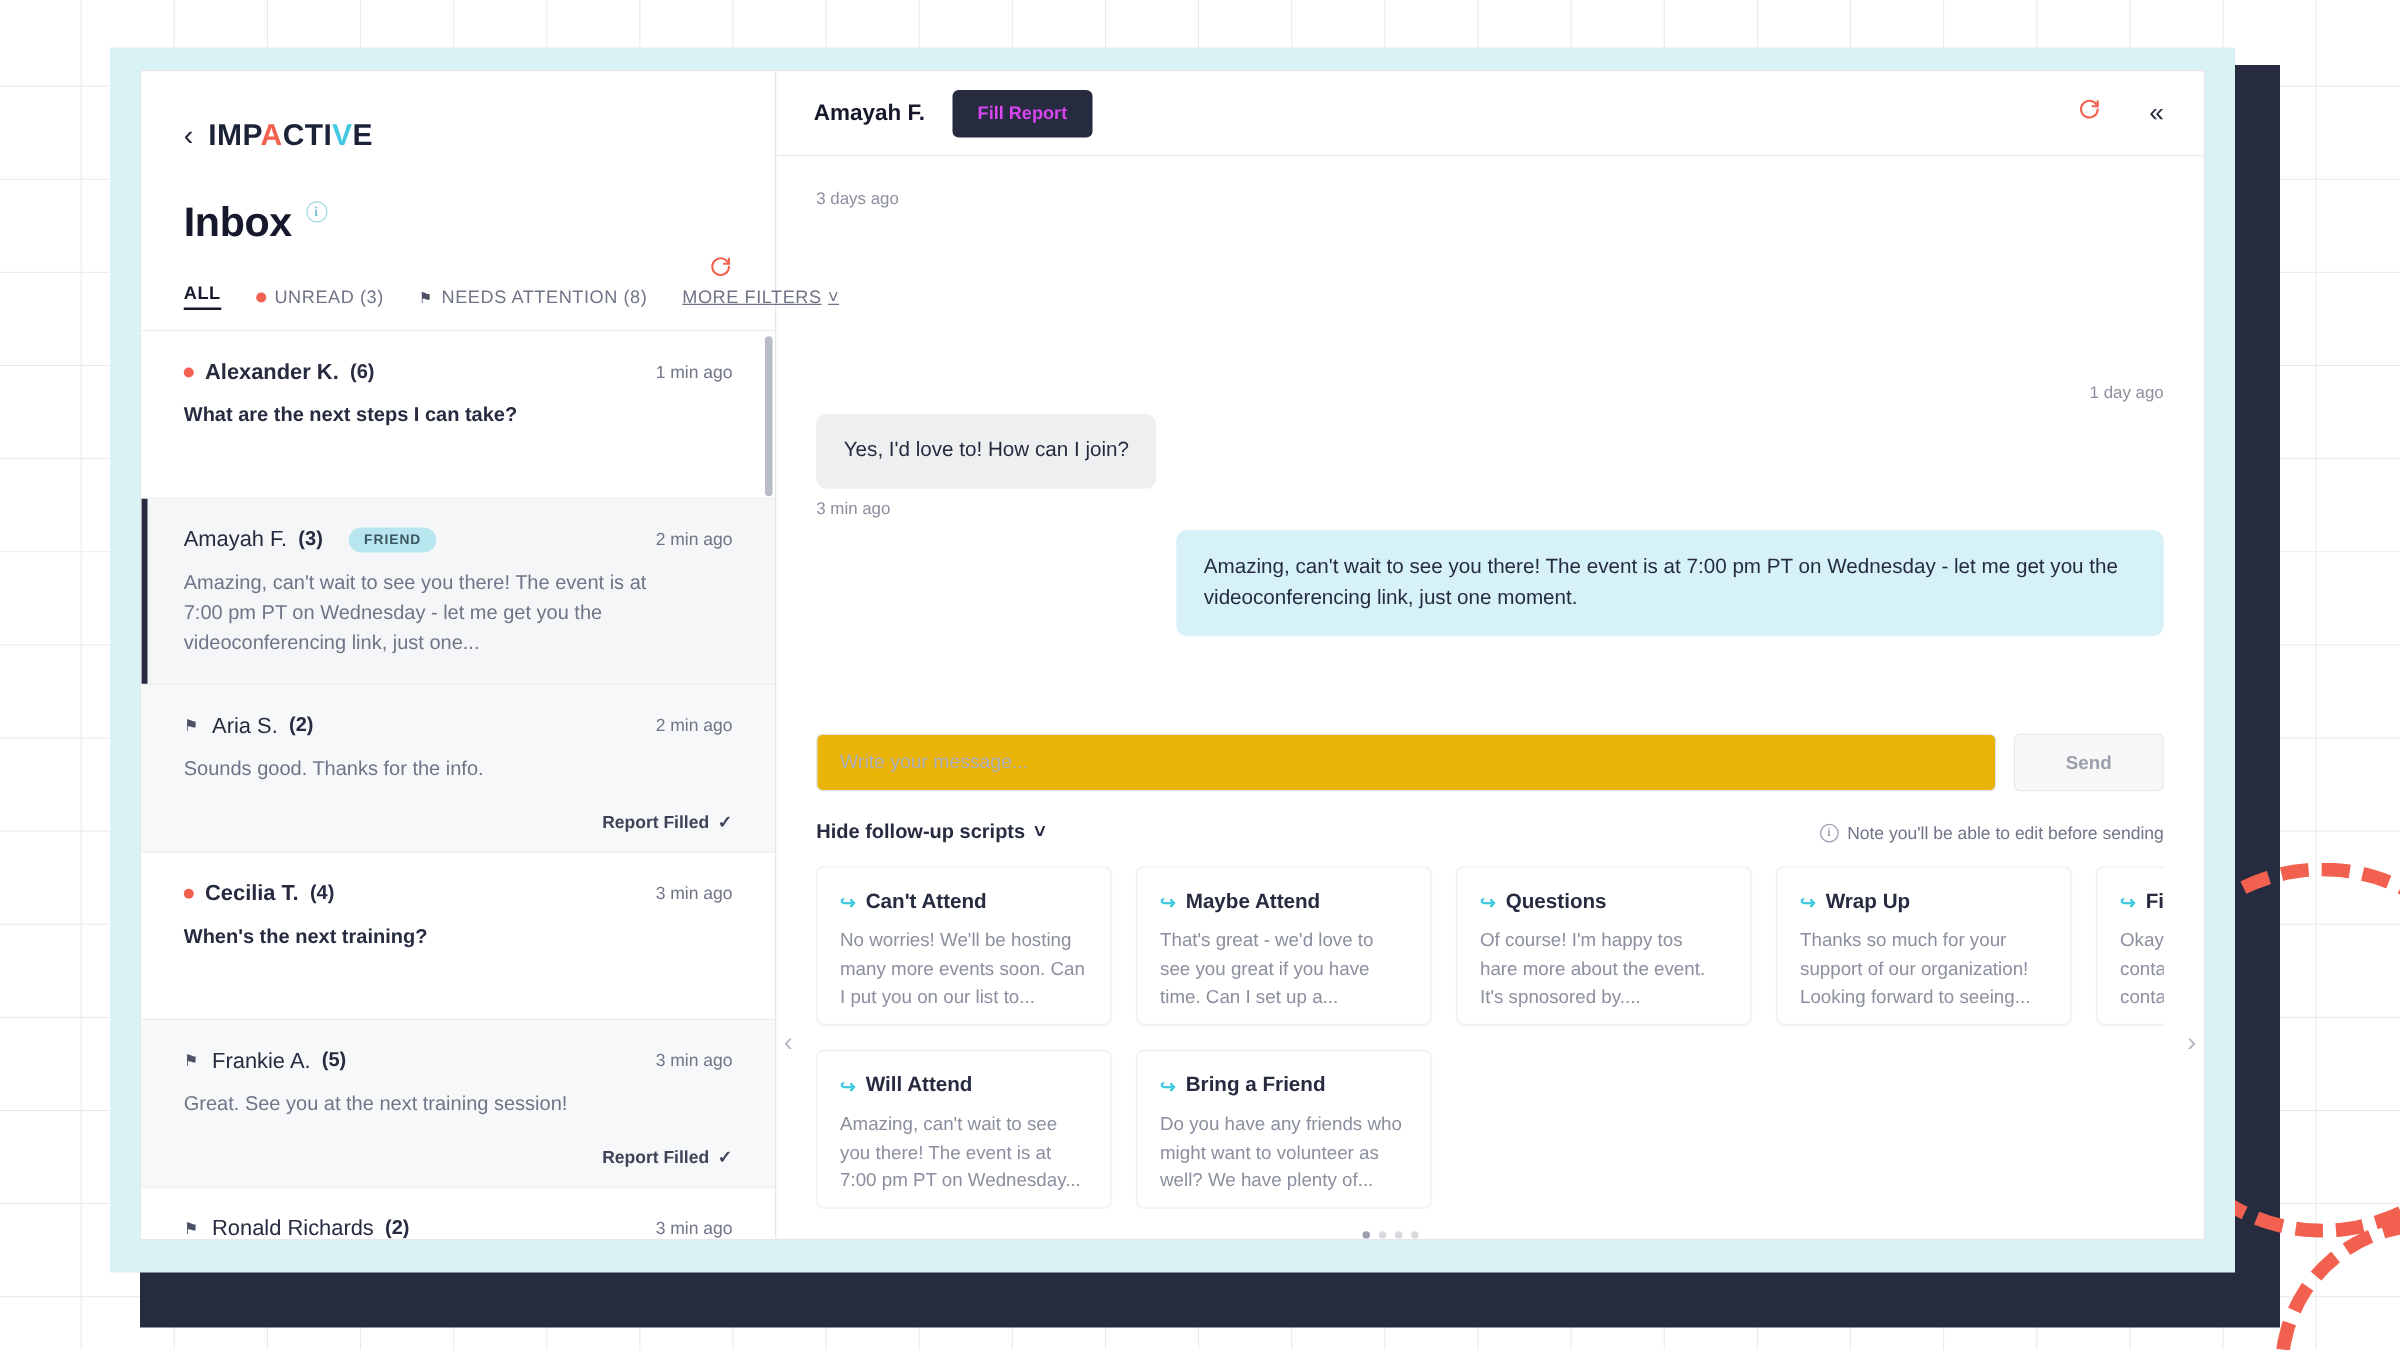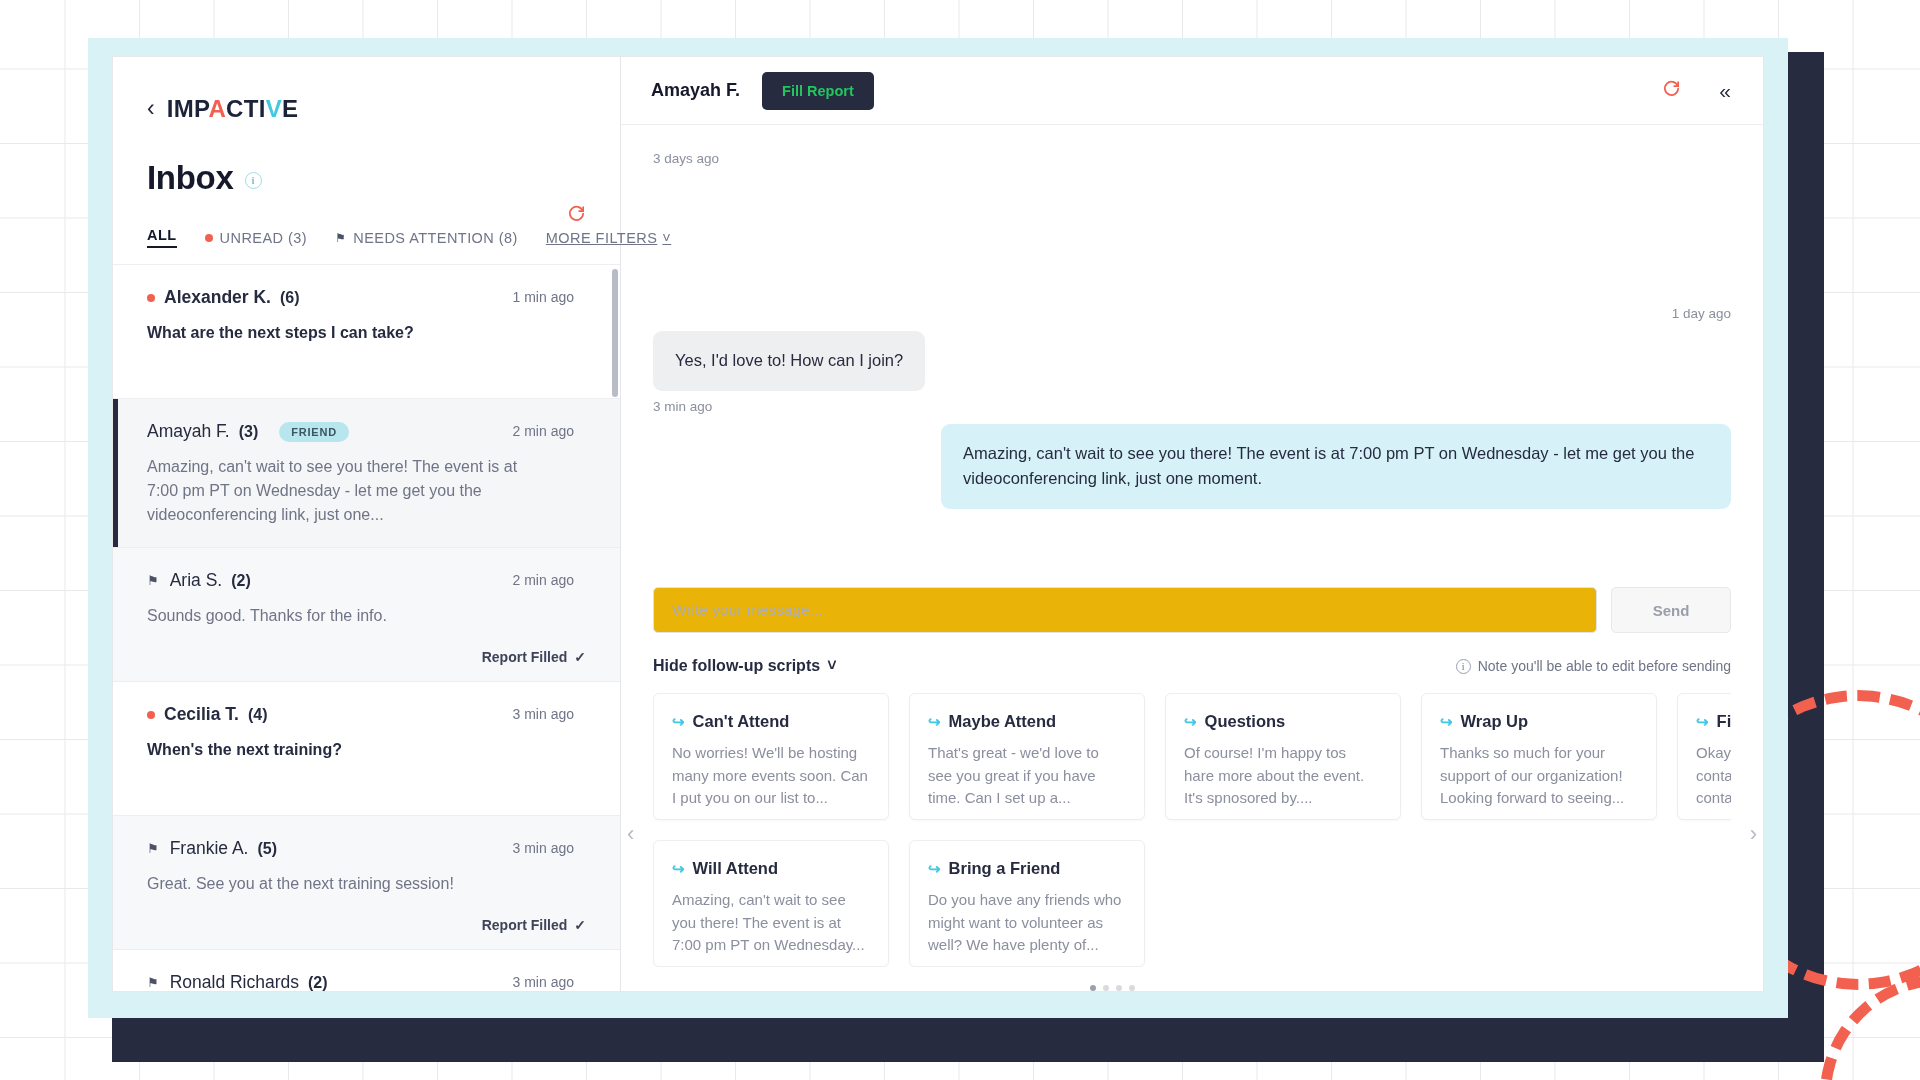--- a/index.html
+++ b/index.html
@@ -81,21 +81,21 @@
     transform: translateY(-1px);
   }
   .brand {
     font-size: 24px; font-weight: 800; letter-spacing: .3px;
     color: #1c2238;
   }
   .brand .a { color: #f2614f; }
   .brand .v { color: #42c8e0; }
 
   .inbox-title-row {
-    display: flex; align-items: center; gap: 11px;
+    display: flex; align-items: flex-start; gap: 11px;
     margin-top: 36px;
   }
   .inbox-title { font-size: 33px; font-weight: 800; color: #16192b; letter-spacing: -.3px;}
   .info-ring {
     width: 17px; height: 17px; border-radius: 50%;
     border: 1.6px solid #a8d9e5; color: #7cc3d4;
     font-size: 11px; font-weight: 700;
     display: flex; align-items: center; justify-content: center;
     font-family: "Liberation Serif", serif;
     transform: translateY(2px);
@@ -156,21 +156,21 @@
   }
   .conv-name.bold { font-weight: 700; }
   .conv-count { font-size: 16px; font-weight: 700; color: #262b40; }
   .badge-friend {
     background: #b8e6ee; color: #3b5660;
     font-size: 11px; font-weight: 700; letter-spacing: .8px;
     padding: 4px 12px; border-radius: 11px;
     margin-left: 12px;
   }
   .conv-time {
-    position: absolute; right: 46px; top: 24px;
+    position: absolute; right: 34px; top: 24px;
     font-size: 14px; color: #6f7487;
   }
   .conv-snippet {
     margin-top: 13px; font-size: 16px; line-height: 1.5;
     color: #6f7487; max-width: 405px;
   }
   .conv-snippet.bold { color: #262b40; font-weight: 700; }
   .report-filled {
     position: absolute; right: 34px; bottom: 16px;
     font-size: 14px; font-weight: 700; color: #3e4357;
@@ -192,21 +192,21 @@
   
   .thread-col { flex: 1; display: flex; flex-direction: column; min-width: 0; position: relative;}
   .thread-head {
     height: 68px; display: flex; align-items: center;
     padding: 0 32px 0 30px;
     border-bottom: 1px solid #eceef1;
     gap: 22px;
   }
   .thread-name { font-size: 18px; font-weight: 700; color: #16192b; }
   .fill-report-btn {
-    background: #262b40; color: #22c55e;
+    background: #262b40; color: #d946ef;
     font-size: 14.5px; font-weight: 700;
     padding: 11px 20px; border-radius: 5px;
     border: none; cursor: pointer;
   }
   .head-spacer { flex: 1; }
   .head-icon { cursor: pointer; }
   .head-icon.refresh { color: #f2614f; font-size: 19px; }
   .head-icon.collapse { color: #262b40; font-size: 21px; margin-left: 16px; font-weight: 300;}
 
   .thread-body {

